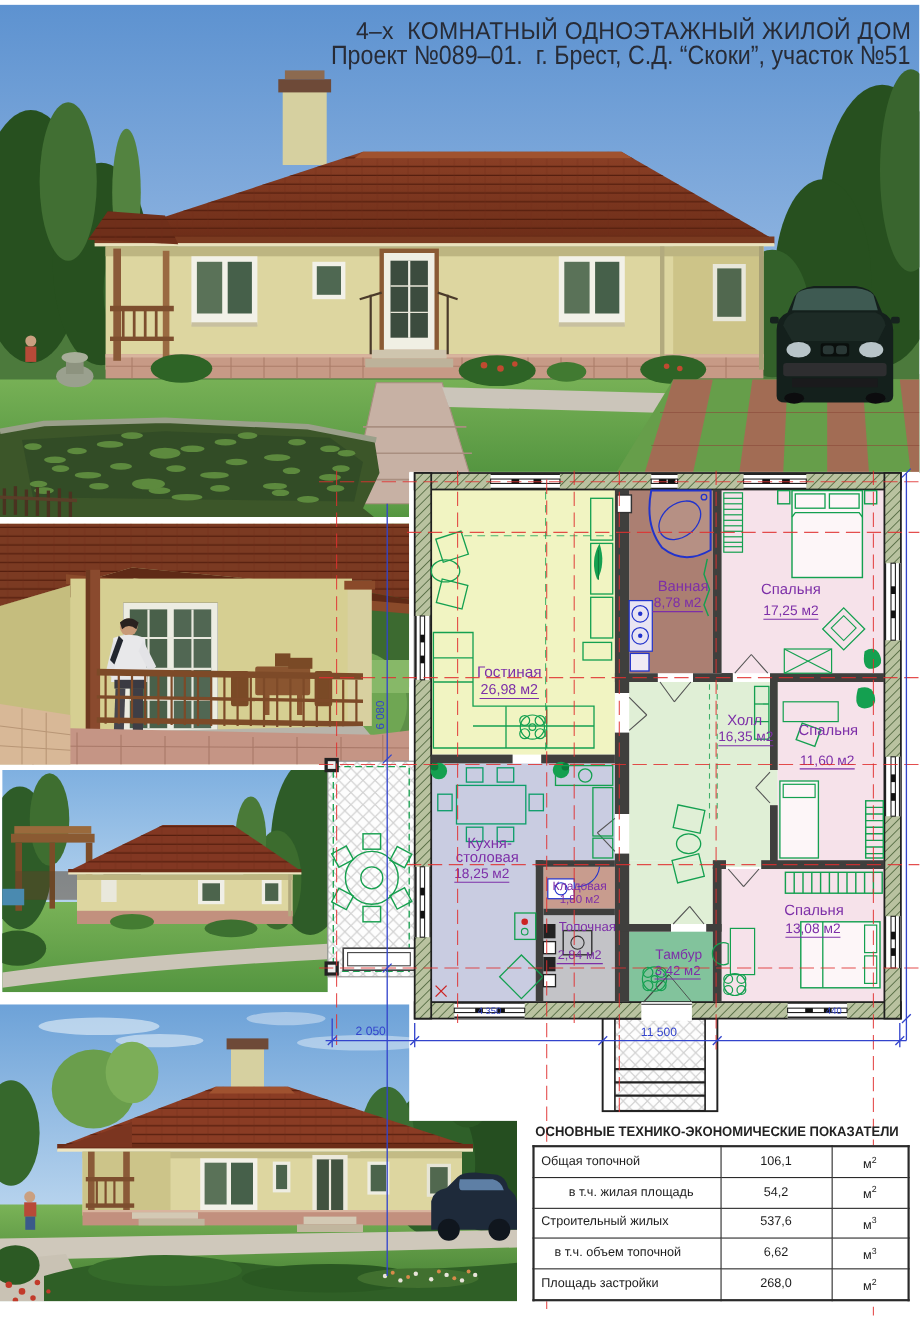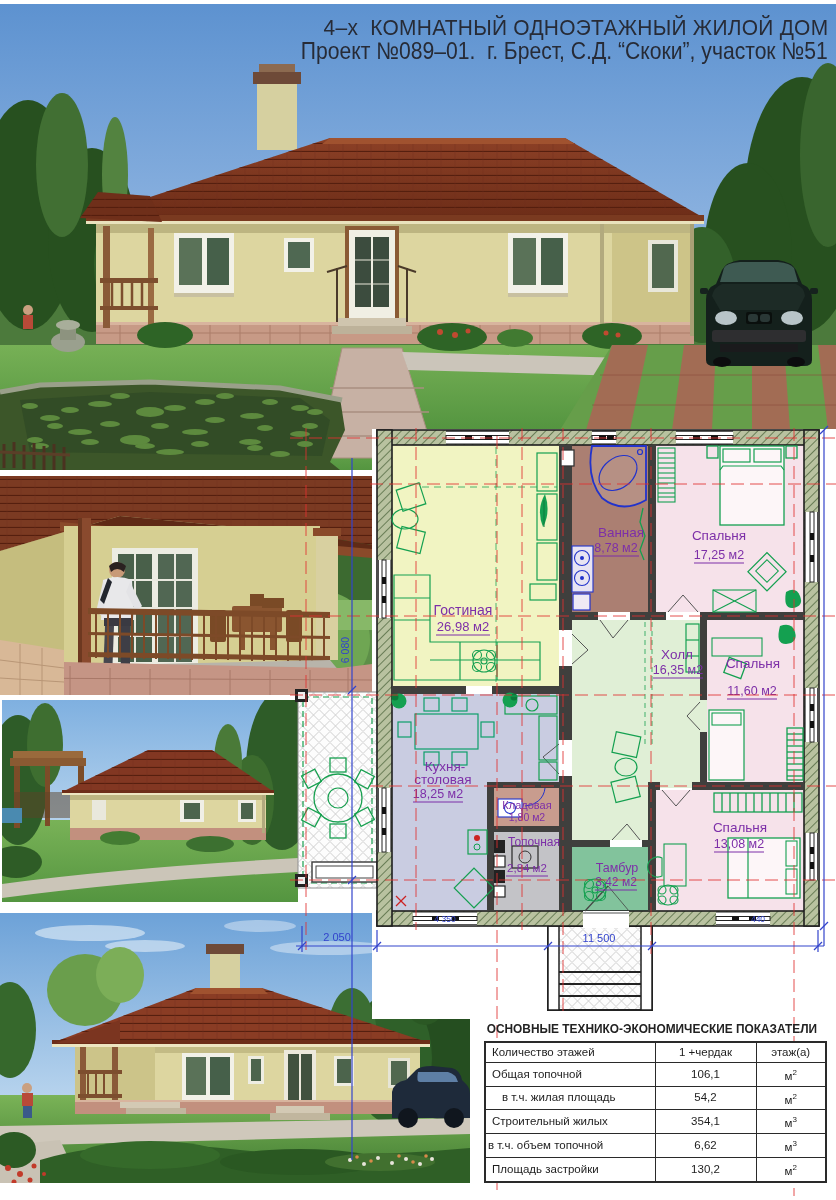--- a/index.html
+++ b/index.html
@@ -1128,45 +1128,40 @@
 
 <div id="teptitle">ОСНОВНЫЕ ТЕХНИКО-ЭКОНОМИЧЕСКИЕ ПОКАЗАТЕЛИ</div>
 
 <table class="tep">
   <colgroup>
         <col style="width:170px">
         <col style="width:101px">
         <col style="width:70px">
       </colgroup>
   <tbody>
-        <tr>
-          <td>Количество этажей</td>
-          <td class="c">1 +чердак</td>
-          <td class="c">этаж(а)</td>
-        </tr>
   <tr>
           <td>Общая топочной</td>
           <td class="c">106,1</td>
           <td class="c">м<sup>2</sup></td>
         </tr>
   <tr>
-          <td style="padding-left:16px">в т.ч. жилая площадь</td>
+          <td style="padding-left:31px">в т.ч. жилая площадь</td>
           <td class="c">54,2</td>
           <td class="c">м<sup>2</sup></td>
         </tr>
   <tr>
           <td>Строительный жилых</td>
-          <td class="c">354,1</td>
+          <td class="c">537,6</td>
           <td class="c">м<sup>3</sup></td>
         </tr>
   <tr>
-          <td style="padding-left:2px">в т.ч. объем топочной</td>
+          <td style="padding-left:18px">в т.ч. объем топочной</td>
           <td class="c">6,62</td>
           <td class="c">м<sup>3</sup></td>
         </tr>
   <tr>
           <td>Площадь застройки</td>
-          <td class="c">130,2</td>
+          <td class="c">268,0</td>
           <td class="c">м<sup>2</sup></td>
         </tr>
 </tbody>
     </table>
 </div>
 
 </body></html>

